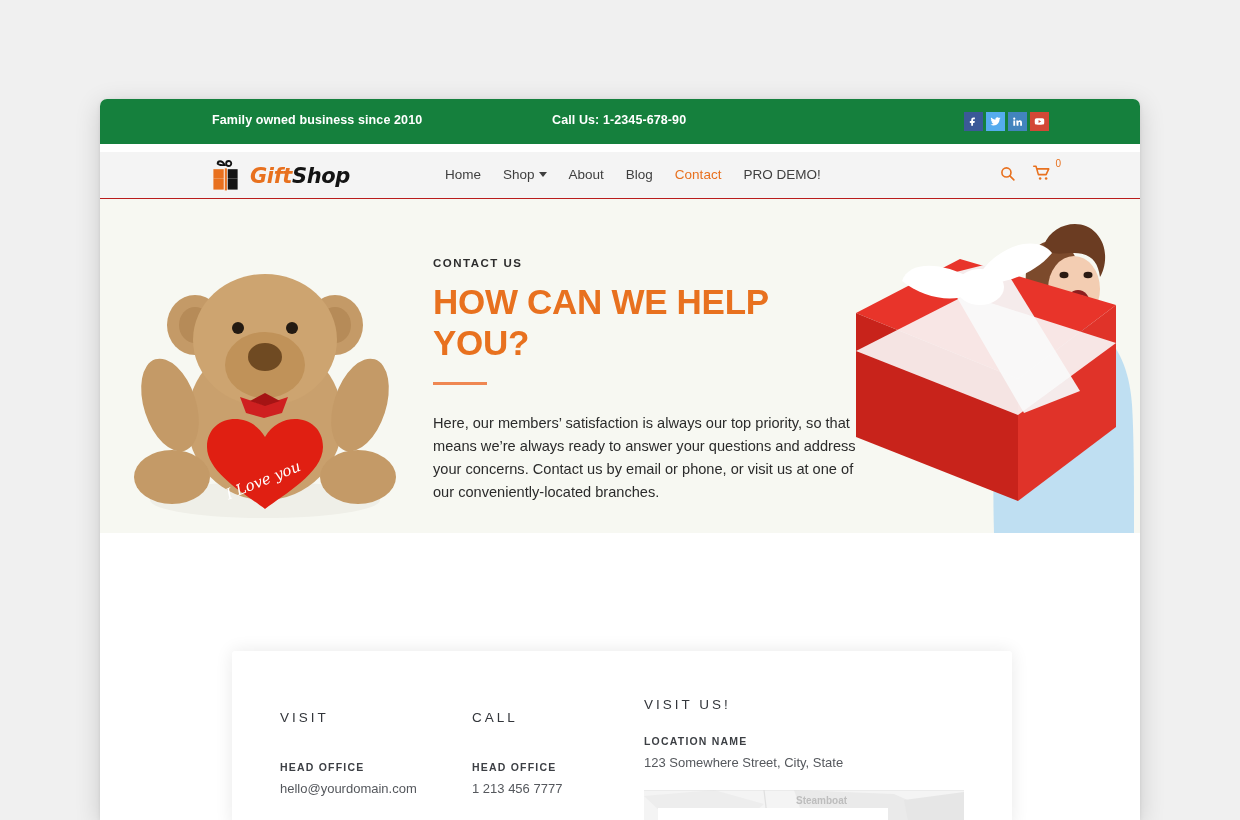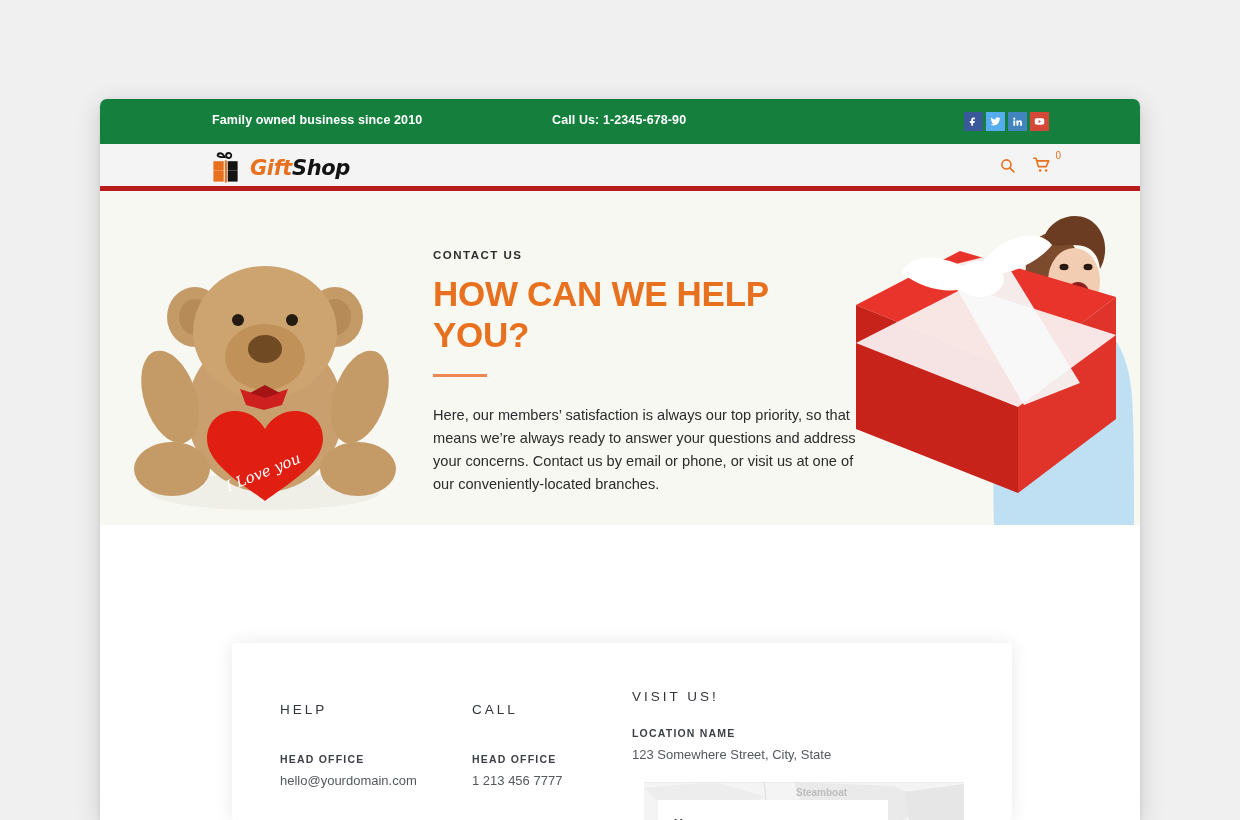--- a/index.html
+++ b/index.html
@@ -49,21 +49,22 @@
   .soc-fb { background: #3b5998; }
   .soc-tw { background: #55acee; }
   .soc-in { background: #4284bd; }
   .soc-yt { background: #d34836; }
 
   
   .navbar {
     position: relative;
     height: 47px;
     background: #f4f4f4;
-    border-bottom: 5px solid #b91c1c;
+    border-bottom: 1px solid #b91c1c;
+    margin-top: 8px;
   }
   .logo {
     position: absolute; left: 110px; top: 6px;
     display: flex; align-items: center; gap: 6px;
     height: 36px;
   }
   .logo-mark { width: 34px; height: 34px; display: block; }
   .logo-text {
     font-family: "DejaVu Sans", sans-serif;
     font-size: 21px; font-weight: 700; font-style: italic;
@@ -150,21 +151,21 @@
     font-weight: 400;
   }
   .sub-head {
     font-size: 10.5px; letter-spacing: 1.2px; font-weight: 700;
     color: #3c3f44; text-transform: uppercase;
   }
   .sub-val { font-size: 13px; color: #55585d; margin-top: 8px; }
 
   .col-write { position: absolute; left: 48px; top: 59px; }
   .col-call  { position: absolute; left: 240px; top: 59px; }
-  .col-visit { position: absolute; left: 400px; top: 46px; }
+  .col-visit { position: absolute; left: 412px; top: 46px; }
   .col-write .sub-head, .col-call .sub-head { margin-top: 36px; }
   .col-visit .sub-head { margin-top: 23px; }
 
   .map-box {
     position: absolute; left: 412px; top: 139px;
     width: 320px; height: 38px;
     overflow: hidden;
     background: #f3f3f3;
   }
   .map-svg { display: block; width: 320px; height: 120px; }
@@ -213,20 +214,28 @@
         <rect x="4" y="23" width="14.5" height="13" fill="#e8711f"></rect>
         <rect x="18.5" y="23" width="14" height="13" fill="#141414"></rect>
         <rect x="16.2" y="11" width="4.6" height="26" fill="#ffffff"></rect>
         <rect x="17.3" y="11" width="2.6" height="26" fill="#e8711f"></rect>
       </svg>
       <span class="logo-text">
         <span class="logo-gift">Gift</span><span class="logo-shop">Shop</span>
       </span>
     </a>
 
+    <nav class="nav-links">
+      <span class="nav-item">Home</span>
+      <span class="nav-item"><span>Shop</span><i class="caret"></i></span>
+      <span class="nav-item">About</span>
+      <span class="nav-item">Blog</span>
+      <span class="nav-item active">Contact</span>
+      <span class="nav-item">PRO DEMO!</span>
+    </nav>
 
     <div class="nav-actions">
       <svg class="icon-btn" width="17" height="17" viewBox="0 0 24 24">
         <circle cx="10.5" cy="10.5" r="6.4" fill="none" stroke="#e8711f" stroke-width="2.3"></circle>
         <line x1="15.3" y1="15.3" x2="21" y2="21" stroke="#e8711f" stroke-width="2.3" stroke-linecap="round"></line>
       </svg>
       <span class="cart-wrap">
         <svg class="icon-btn" width="20" height="18" viewBox="0 0 24 24">
           <path d="M1 3h3l3.2 11.2h10.3L21 6.5H6" fill="none" stroke="#e8711f" stroke-width="2.1" stroke-linecap="round" stroke-linejoin="round"></path>
           <circle cx="9.5" cy="19.3" r="1.7" fill="#e8711f"></circle>
@@ -289,21 +298,21 @@
       <p class="hero-body">Here, our members’ satisfaction is always our top priority, so that means we’re always ready to answer your questions and address your concerns. Contact us by email or phone, or visit us at one of our conveniently-located branches.</p>
     </div>
   </section>
 
   <div class="gap-zone"></div>
 
   <div class="card-zone">
     <div class="contact-card">
 
       <div class="col-write">
-        <div class="col-head">HELP</div>
+        <div class="col-head">VISIT</div>
         <div class="sub-head">HEAD OFFICE</div>
         <div class="sub-val">hello@yourdomain.com</div>
       </div>
 
       <div class="col-call">
         <div class="col-head">CALL</div>
         <div class="sub-head">HEAD OFFICE</div>
         <div class="sub-val">1 213 456 7777</div>
       </div>
 

